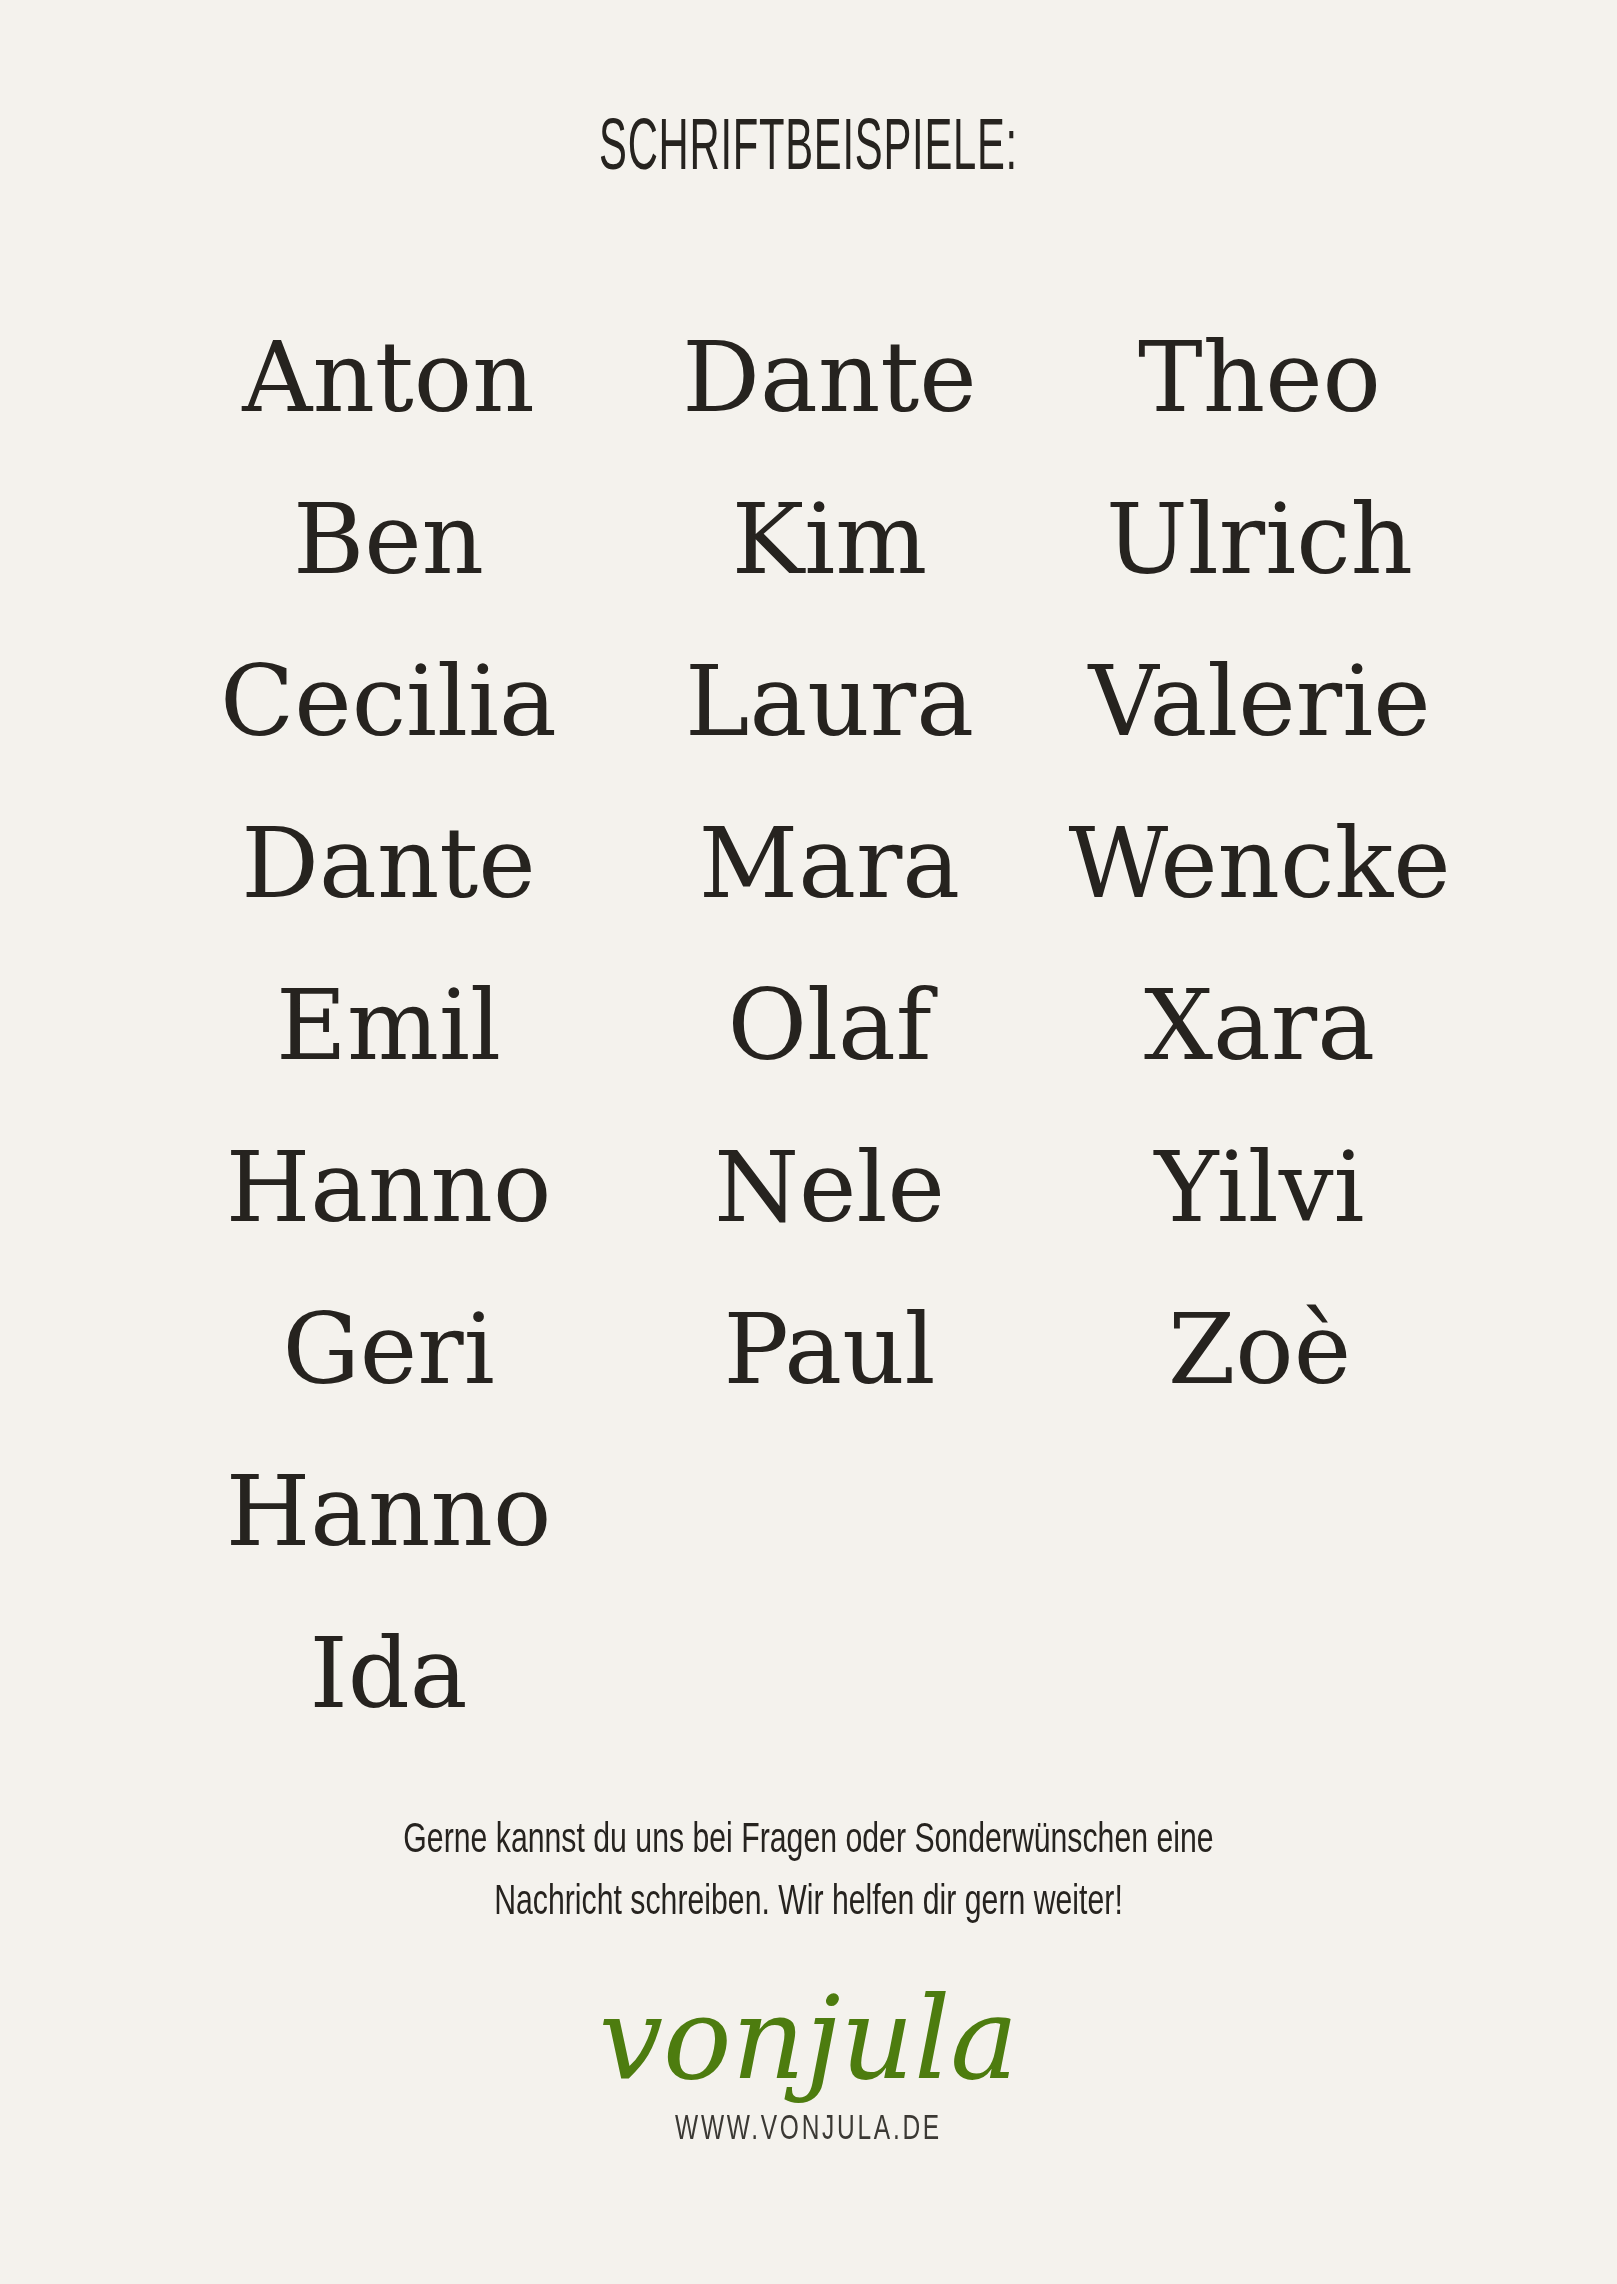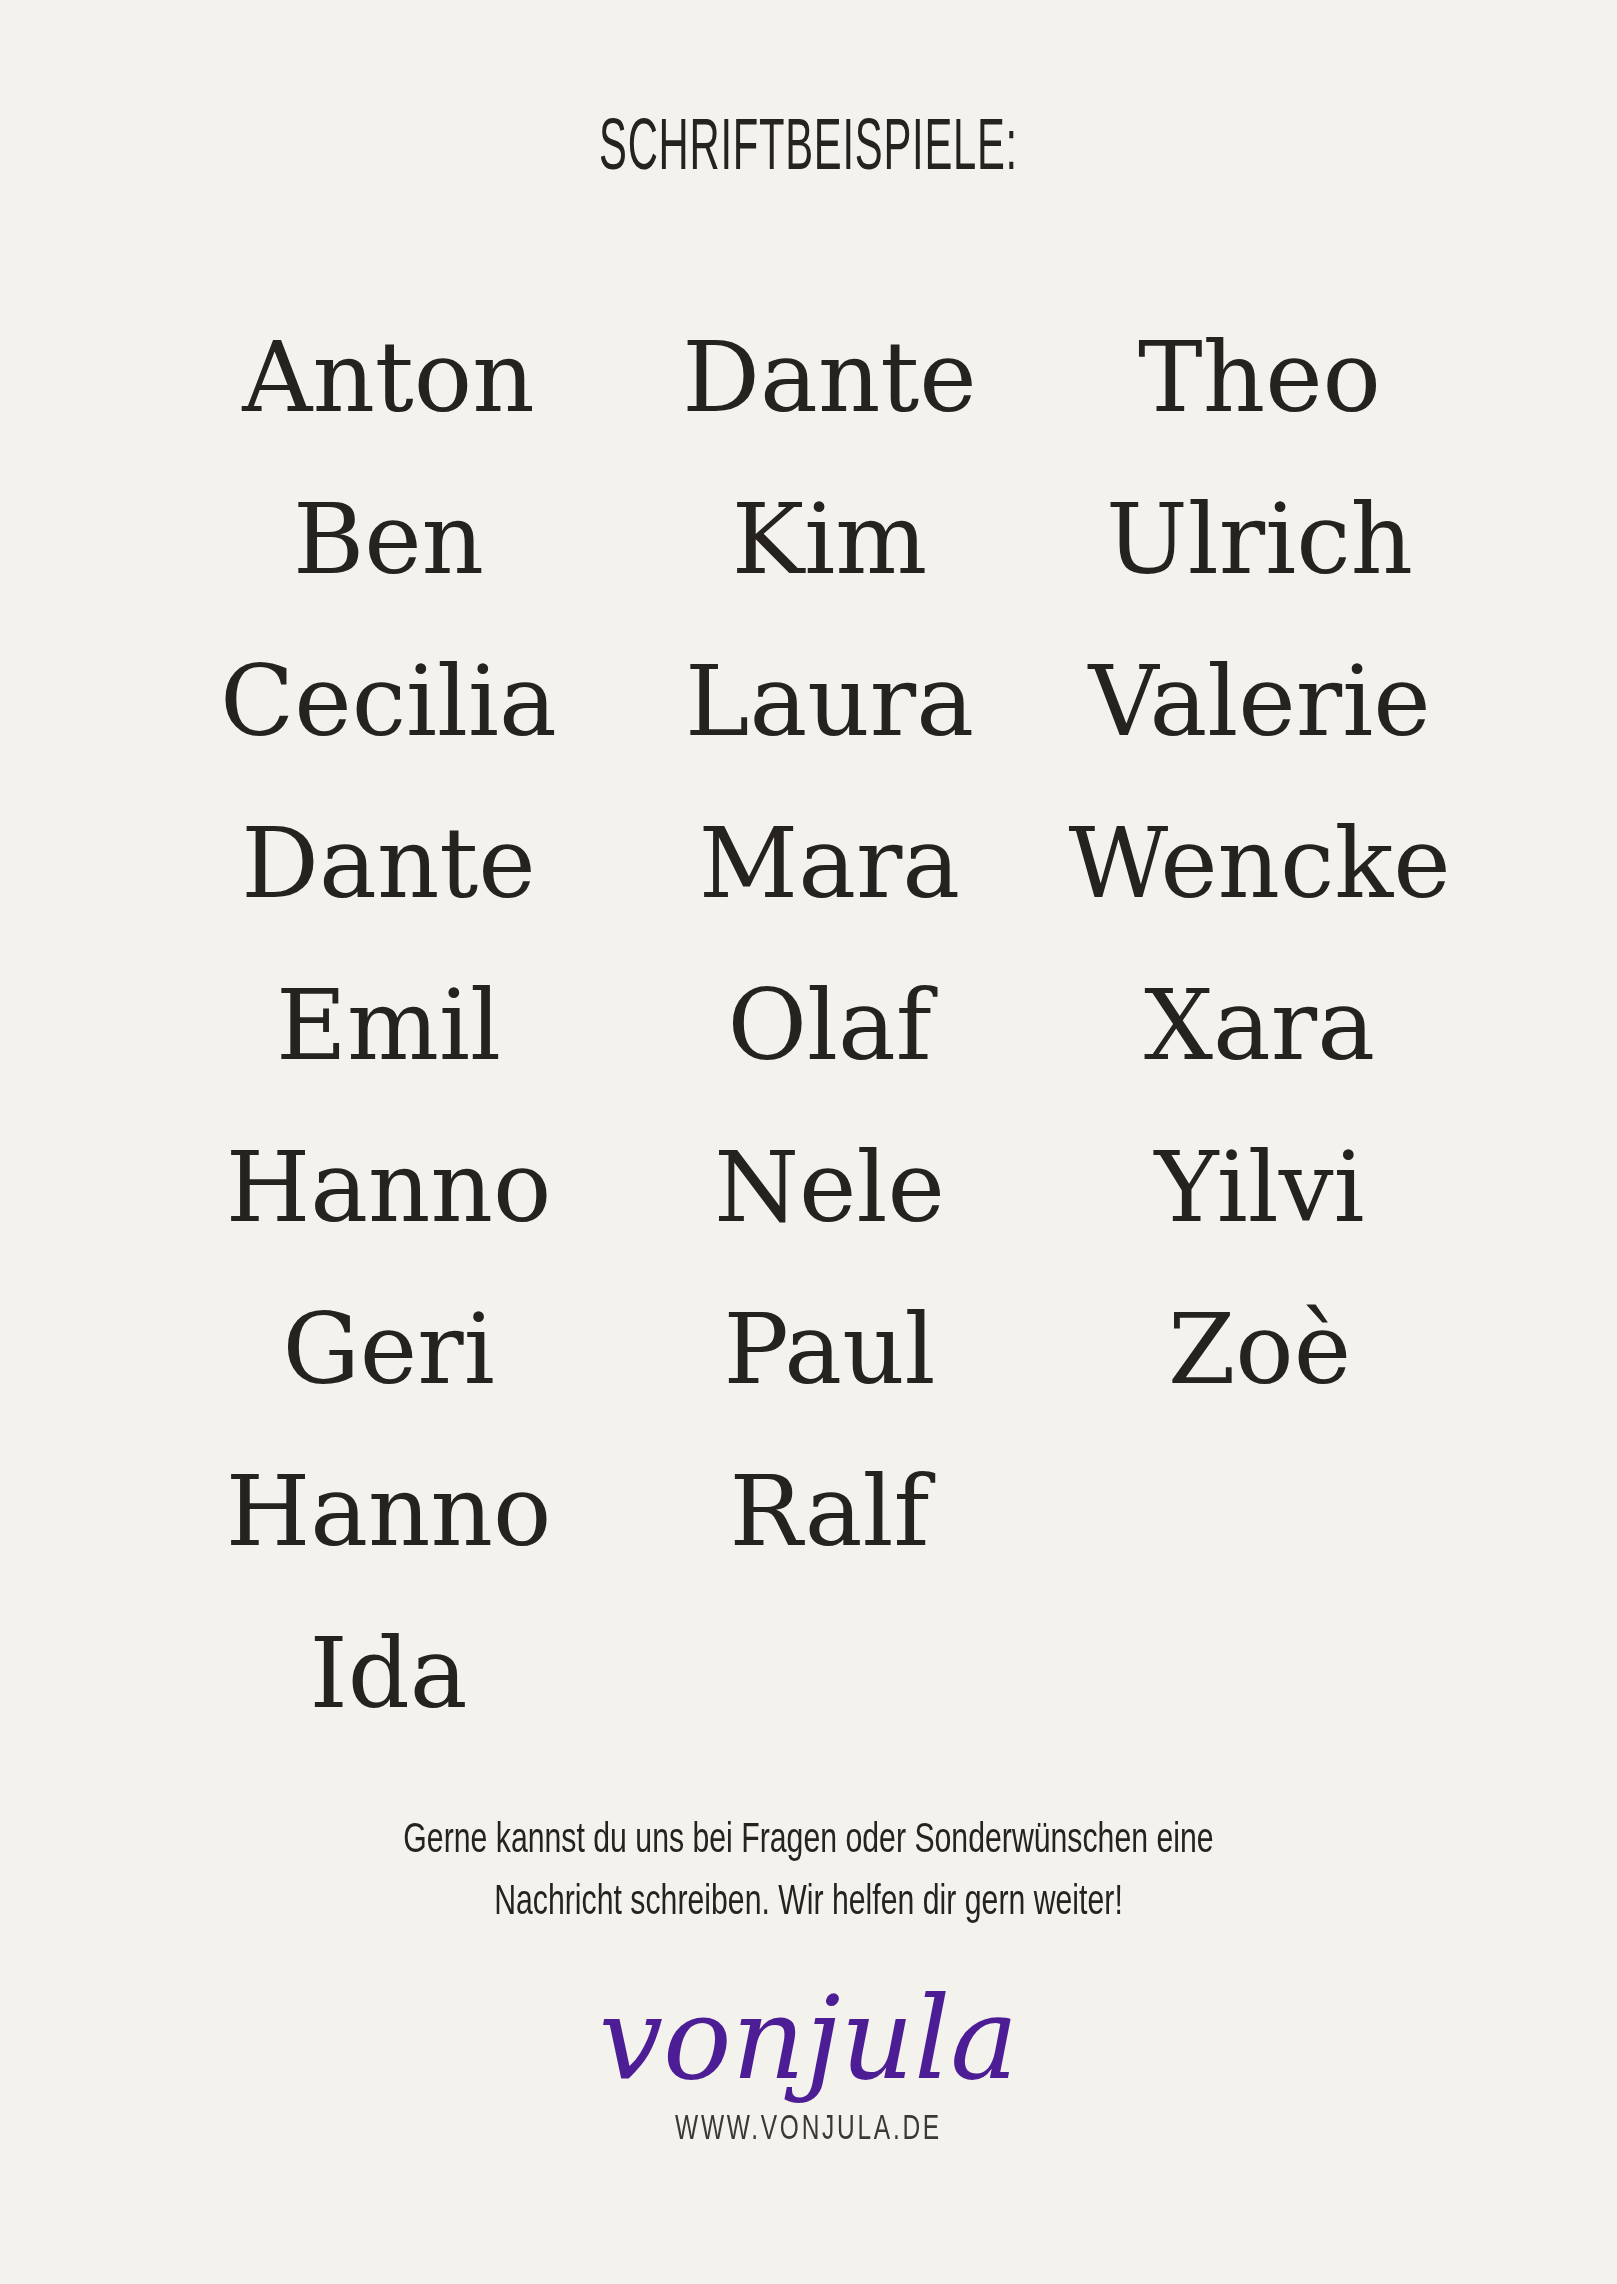--- a/index.html
+++ b/index.html
@@ -62,21 +62,21 @@
   }
   .note div { white-space: nowrap; }
   
   .logo {
     margin-top: 39px;
     text-align: center;
     font-family: "DejaVu Serif", cursive;
     font-style: italic;
     font-size: 114px;
     line-height: 137px;
-    color: #4c1d95;
+    color: #4d7c0f;
   }
   
   .website {
     margin-top: 0;
     text-align: center;
     font-size: 35px;
     line-height: 39px;
     letter-spacing: 3.9px;
     transform: scaleX(0.7);
     transform-origin: 50% 50%;
@@ -106,21 +106,20 @@
     </div>
 
     <div class="name-column">
       <span class="name">Dante</span>
       <span class="name">Kim</span>
       <span class="name">Laura</span>
       <span class="name">Mara</span>
       <span class="name">Olaf</span>
       <span class="name">Nele</span>
       <span class="name">Paul</span>
-      <span class="name">Ralf</span>
     </div>
 
     <div class="name-column">
       <span class="name">Theo</span>
       <span class="name">Ulrich</span>
       <span class="name">Valerie</span>
       <span class="name">Wencke</span>
       <span class="name">Xara</span>
       <span class="name">Yilvi</span>
       <span class="name">Zoè</span>

